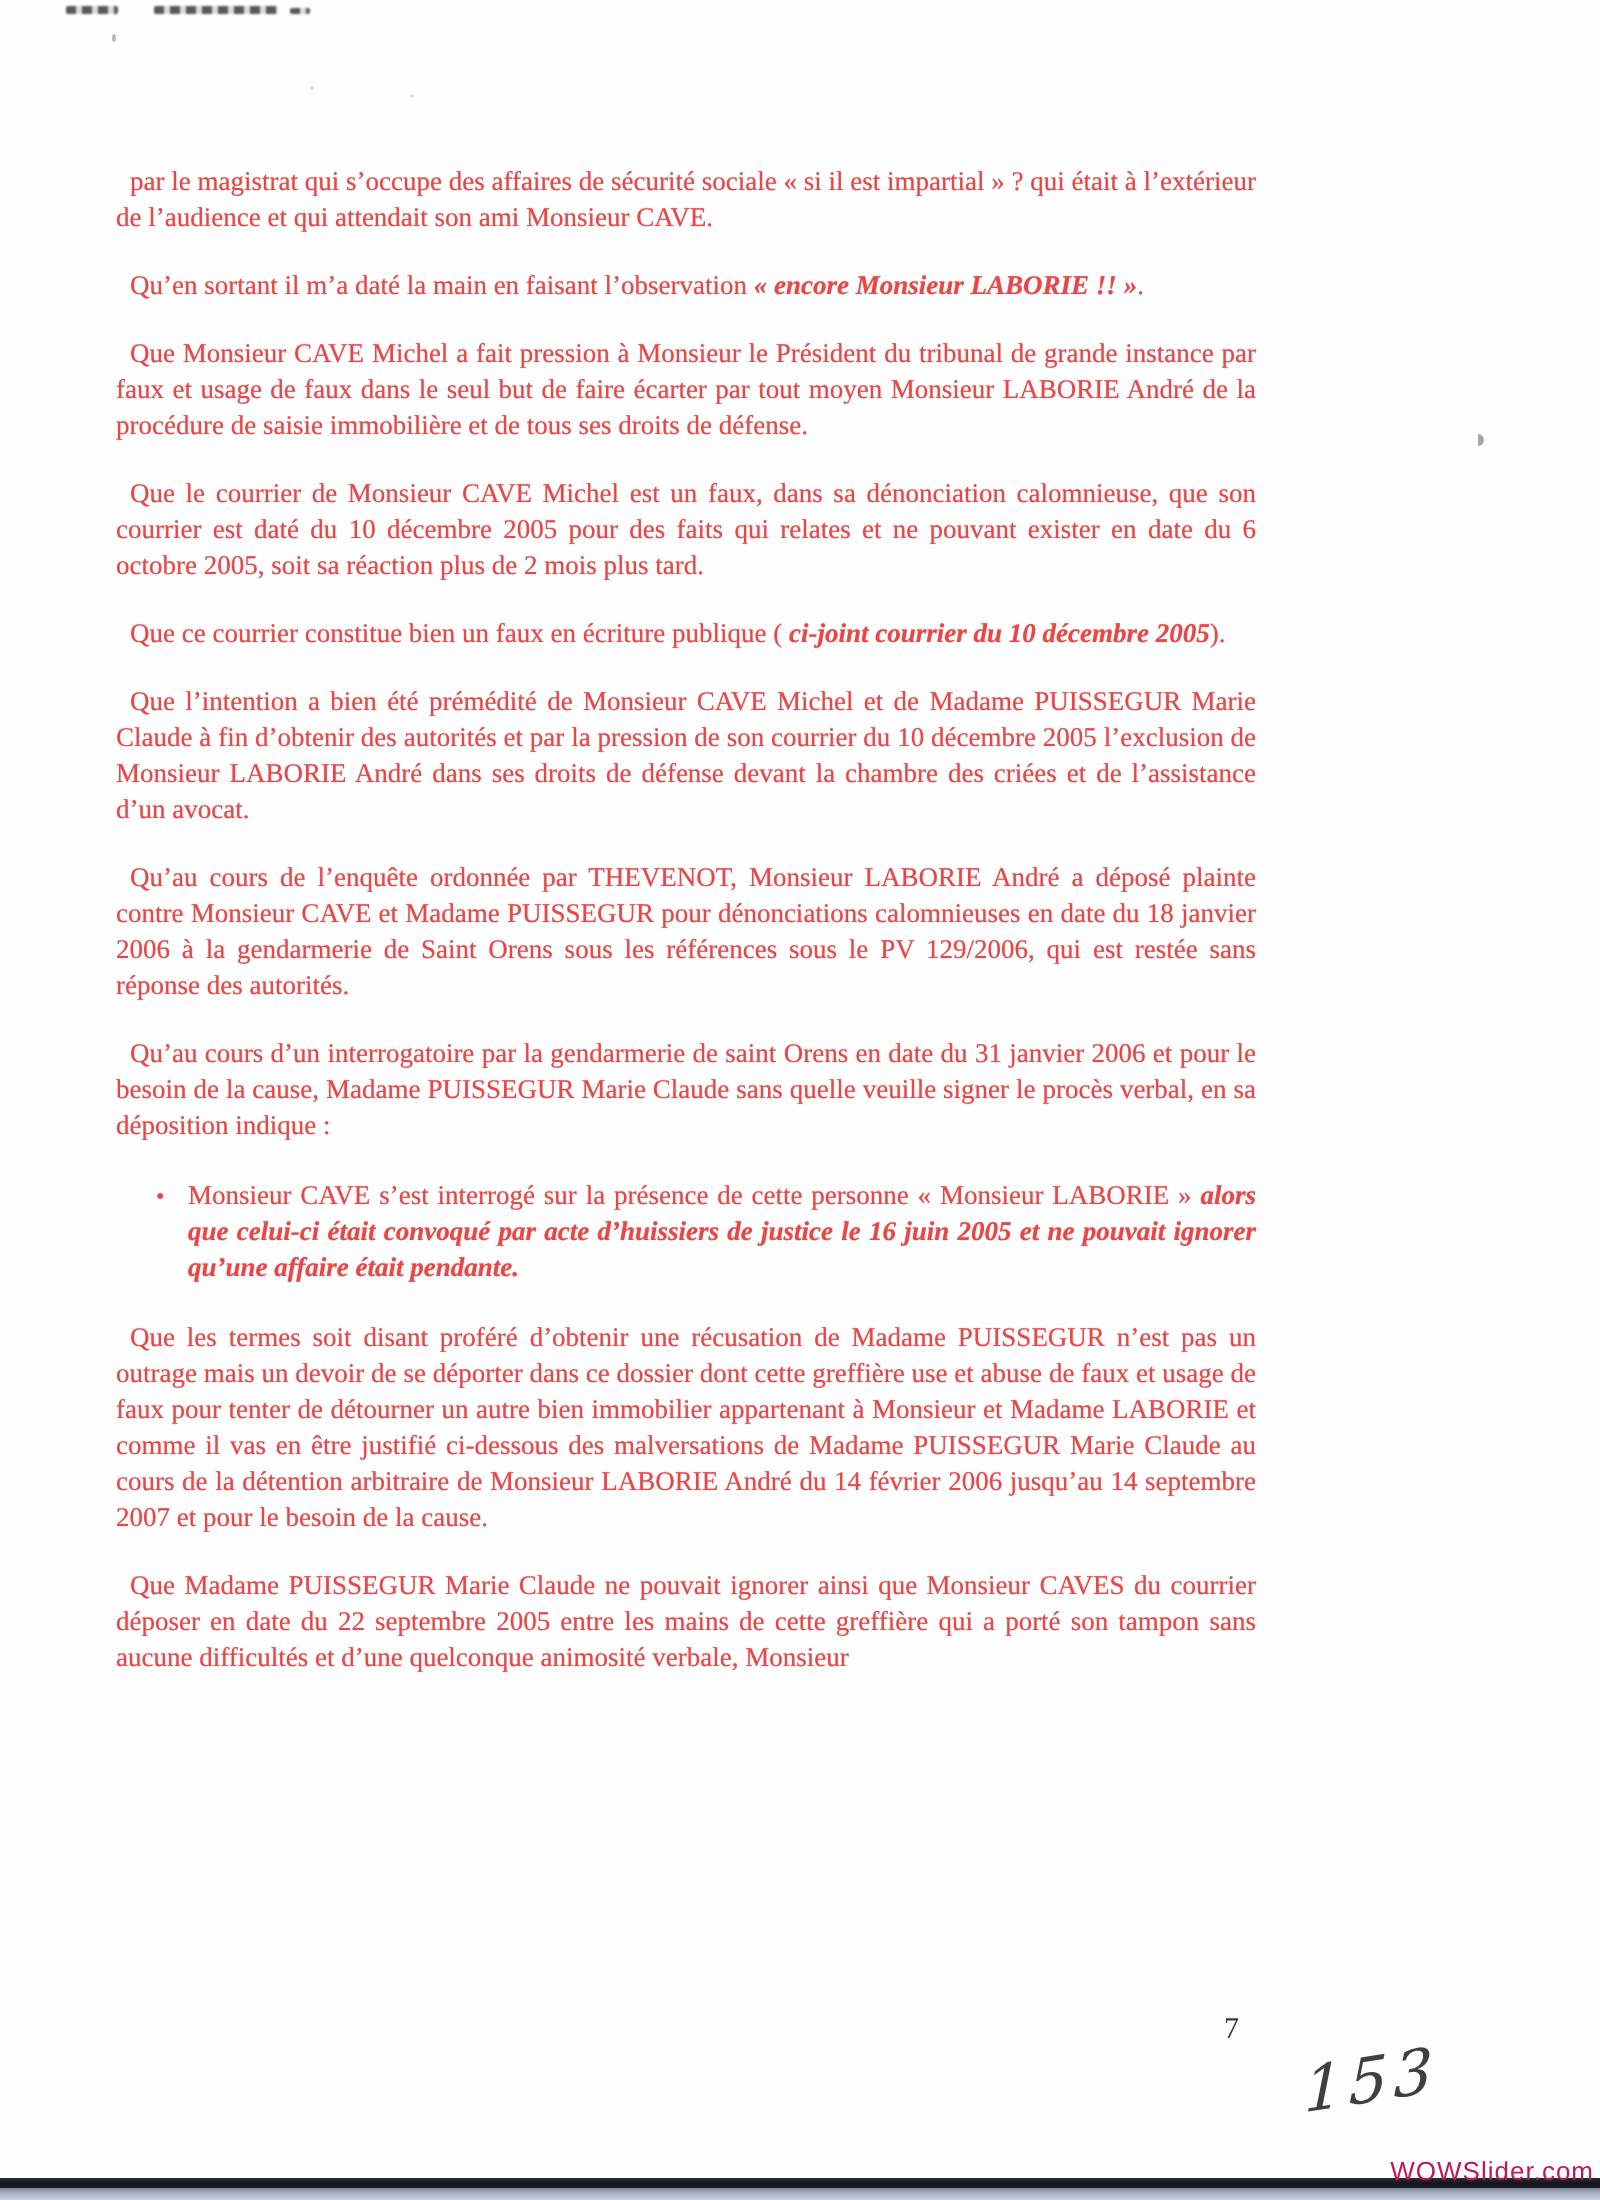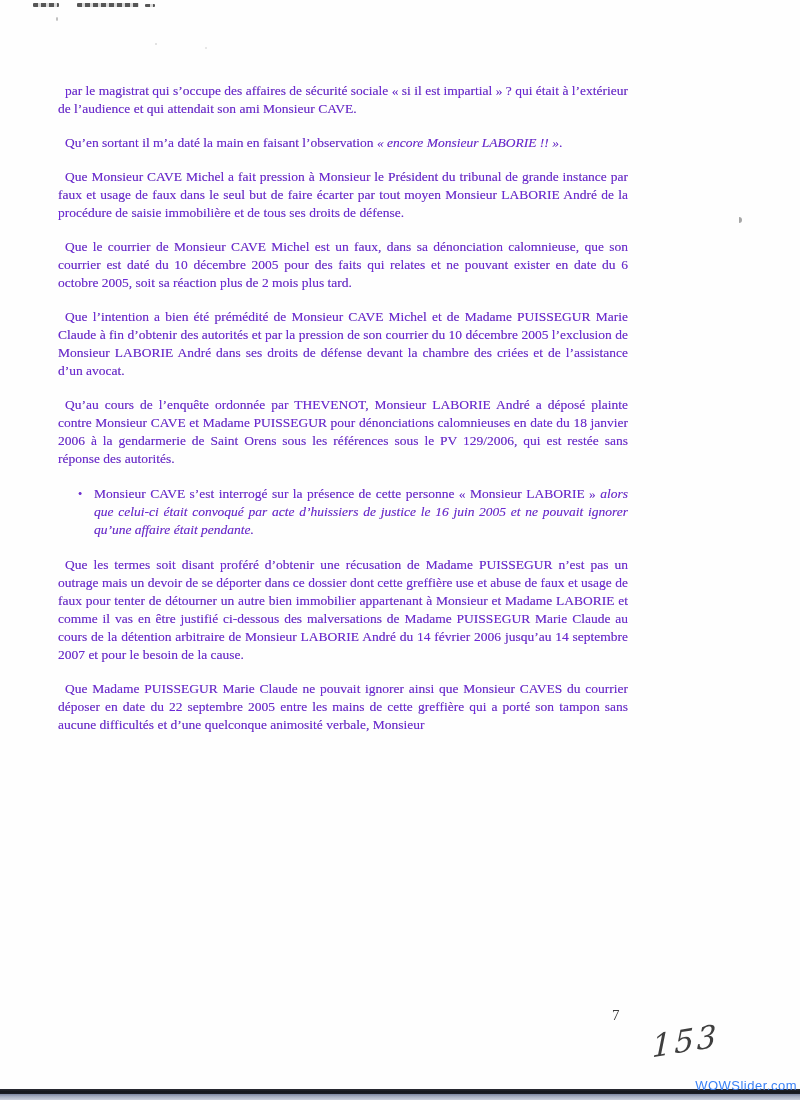--- a/index.html
+++ b/index.html
@@ -42,21 +42,21 @@
     border-radius: 50%;
   }
   
   .doc-body {
     position: absolute;
     left: 58px;
     top: 82px;
     width: 570px;
     font-size: 13.5px;
     line-height: 18px;
-    color: #6d28d9;
+    color: #ef4444;
     text-shadow: 0 0 0.6px rgba(66,66,66,0.45);
   }
   .para {
     text-align: justify;
     margin: 0 0 16px 0;
     text-indent: 7px;
   }
   .bullet-item {
     display: flex;
     text-indent: 0;
@@ -65,21 +65,21 @@
   .bullet-dot {
     flex: 0 0 16px;
     width: 16px;
     font-size: 12px;
   }
   .bullet-text {
     flex: 1;
     text-align: justify;
   }
   .run-bolditalic {
-    font-weight: normal;
+    font-weight: bold;
     font-style: italic;
   }
   
   .page-number {
     position: absolute;
     left: 612px;
     top: 1007px;
     font-size: 15px;
     color: #3a3a3a;
   }
@@ -95,21 +95,21 @@
     transform: rotate(-9deg) skewX(-10deg);
     transform-origin: left center;
   }
   .watermark {
     position: absolute;
     right: 3px;
     top: 1078px;
     font-family: "Liberation Sans", sans-serif;
     font-size: 13px;
     letter-spacing: 0.5px;
-    color: #3b82f6;
+    color: #be185d;
     z-index: 3;
     text-decoration: none;
   }
   .bottom-bar {
     position: absolute;
     left: 0;
     top: 1088px;
     width: 800px;
     height: 12px;
     z-index: 2;
@@ -141,22 +141,24 @@
   <span class="speck" style="left:56px; top:17px; width:2px; height:4px; opacity:.45;"></span>
   <span class="speck" style="left:155px; top:43px; width:2px; height:2px; opacity:.25;"></span>
   <span class="speck" style="left:205px; top:47px; width:2px; height:2px; opacity:.2;"></span>
   <span class="speck" style="left:739px; top:217px; width:3px; height:6px; opacity:.6; border-radius:0 3px 3px 0;"></span>
 
   <div class="doc-body">
       <div class="para"><span>par le magistrat qui s’occupe des affaires de sécurité sociale « si il est impartial » ? qui était à l’extérieur de l’audience et qui attendait son ami Monsieur CAVE.</span></div>
       <div class="para"><span>Qu’en sortant il m’a daté la main en faisant l’observation </span><span class="run-bolditalic">« encore Monsieur LABORIE !! »</span><span>.</span></div>
       <div class="para"><span>Que Monsieur CAVE Michel a fait pression à Monsieur le Président du tribunal de grande instance par faux et usage de faux dans le seul but de faire écarter par tout moyen Monsieur LABORIE André de la procédure de saisie immobilière et de tous ses droits de défense.</span></div>
       <div class="para"><span>Que le courrier de Monsieur CAVE Michel est un faux, dans sa dénonciation calomnieuse, que son courrier est daté du 10 décembre 2005 pour des faits qui relates et ne pouvant exister en date du 6 octobre 2005, soit sa réaction plus de 2 mois plus tard.</span></div>
+      <div class="para"><span>Que ce courrier constitue bien un faux en écriture publique ( </span><span class="run-bolditalic">ci-joint courrier du 10 décembre 2005</span><span>).</span></div>
       <div class="para"><span>Que l’intention a bien été prémédité de Monsieur CAVE Michel et de Madame PUISSEGUR Marie Claude à fin d’obtenir des autorités et par la pression de son courrier du 10 décembre 2005 l’exclusion de Monsieur LABORIE André dans ses droits de défense devant la chambre des criées et de l’assistance d’un avocat.</span></div>
       <div class="para"><span>Qu’au cours de l’enquête ordonnée par THEVENOT, Monsieur LABORIE André a déposé plainte contre Monsieur CAVE et Madame PUISSEGUR  pour dénonciations calomnieuses en date du 18 janvier 2006 à la gendarmerie de Saint Orens sous les références sous le PV 129/2006, qui est restée sans réponse des autorités.</span></div>
+      <div class="para"><span>Qu’au cours d’un interrogatoire par la gendarmerie de saint Orens en date du 31 janvier 2006 et pour le besoin de la cause, Madame PUISSEGUR Marie Claude sans quelle veuille signer le procès verbal, en sa déposition indique :</span></div>
       <div class="para bullet-item">
         <span class="bullet-dot">•</span>
         <span class="bullet-text"><span>Monsieur CAVE s’est interrogé sur la présence de cette personne « Monsieur LABORIE » </span><span class="run-bolditalic">alors que celui-ci était convoqué par acte d’huissiers de justice le 16 juin 2005 et ne pouvait ignorer qu’une affaire était pendante.</span></span>
       </div>
       <div class="para"><span>Que les termes soit disant proféré d’obtenir une récusation de Madame PUISSEGUR n’est pas un outrage mais un devoir de se déporter dans ce dossier dont cette greffière use et abuse de faux et usage de faux pour tenter de détourner un autre bien immobilier appartenant à Monsieur et Madame LABORIE et comme il vas en être justifié ci-dessous des malversations de Madame PUISSEGUR Marie Claude au cours de la détention arbitraire de Monsieur LABORIE André du 14 février 2006 jusqu’au 14 septembre 2007 et pour le besoin de la cause.</span></div>
       <div class="para"><span>Que Madame PUISSEGUR Marie Claude ne pouvait ignorer ainsi que Monsieur CAVES du courrier déposer en date du 22 septembre 2005 entre les mains de cette greffière qui a porté son tampon sans aucune difficultés et d’une quelconque animosité verbale, Monsieur</span></div>
     </div>
 
   <div class="page-number">7</div>
   <div class="handwritten">153</div>

